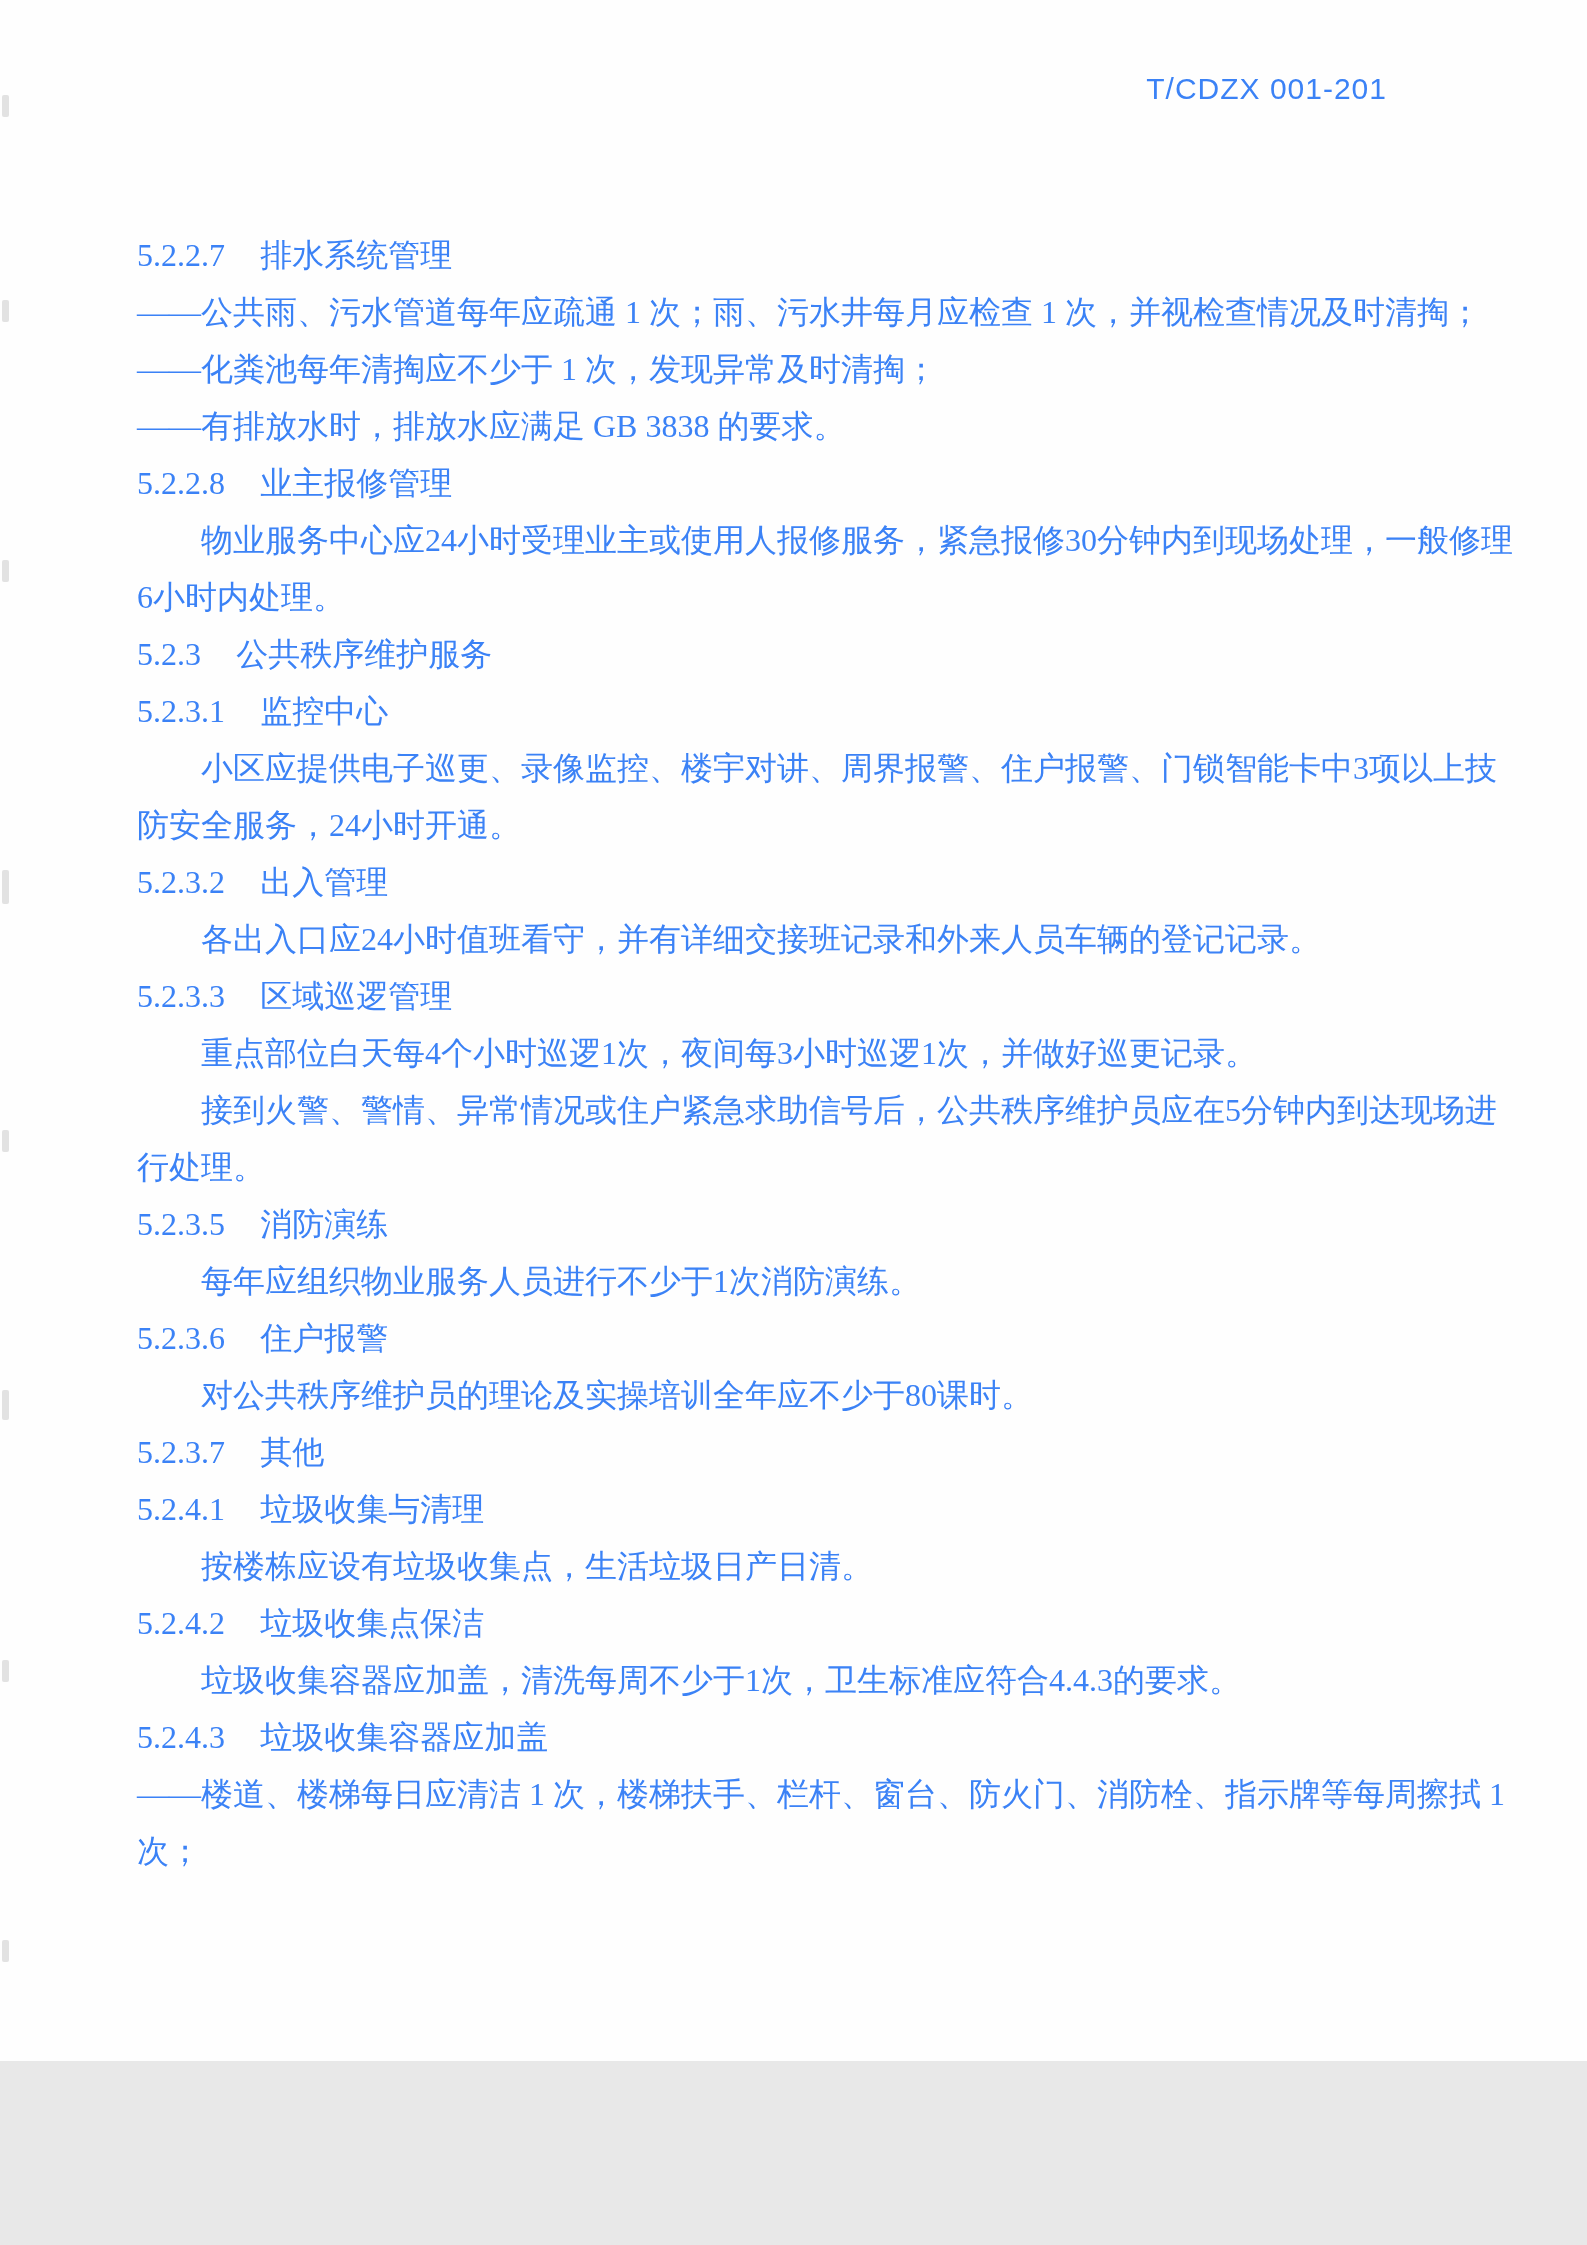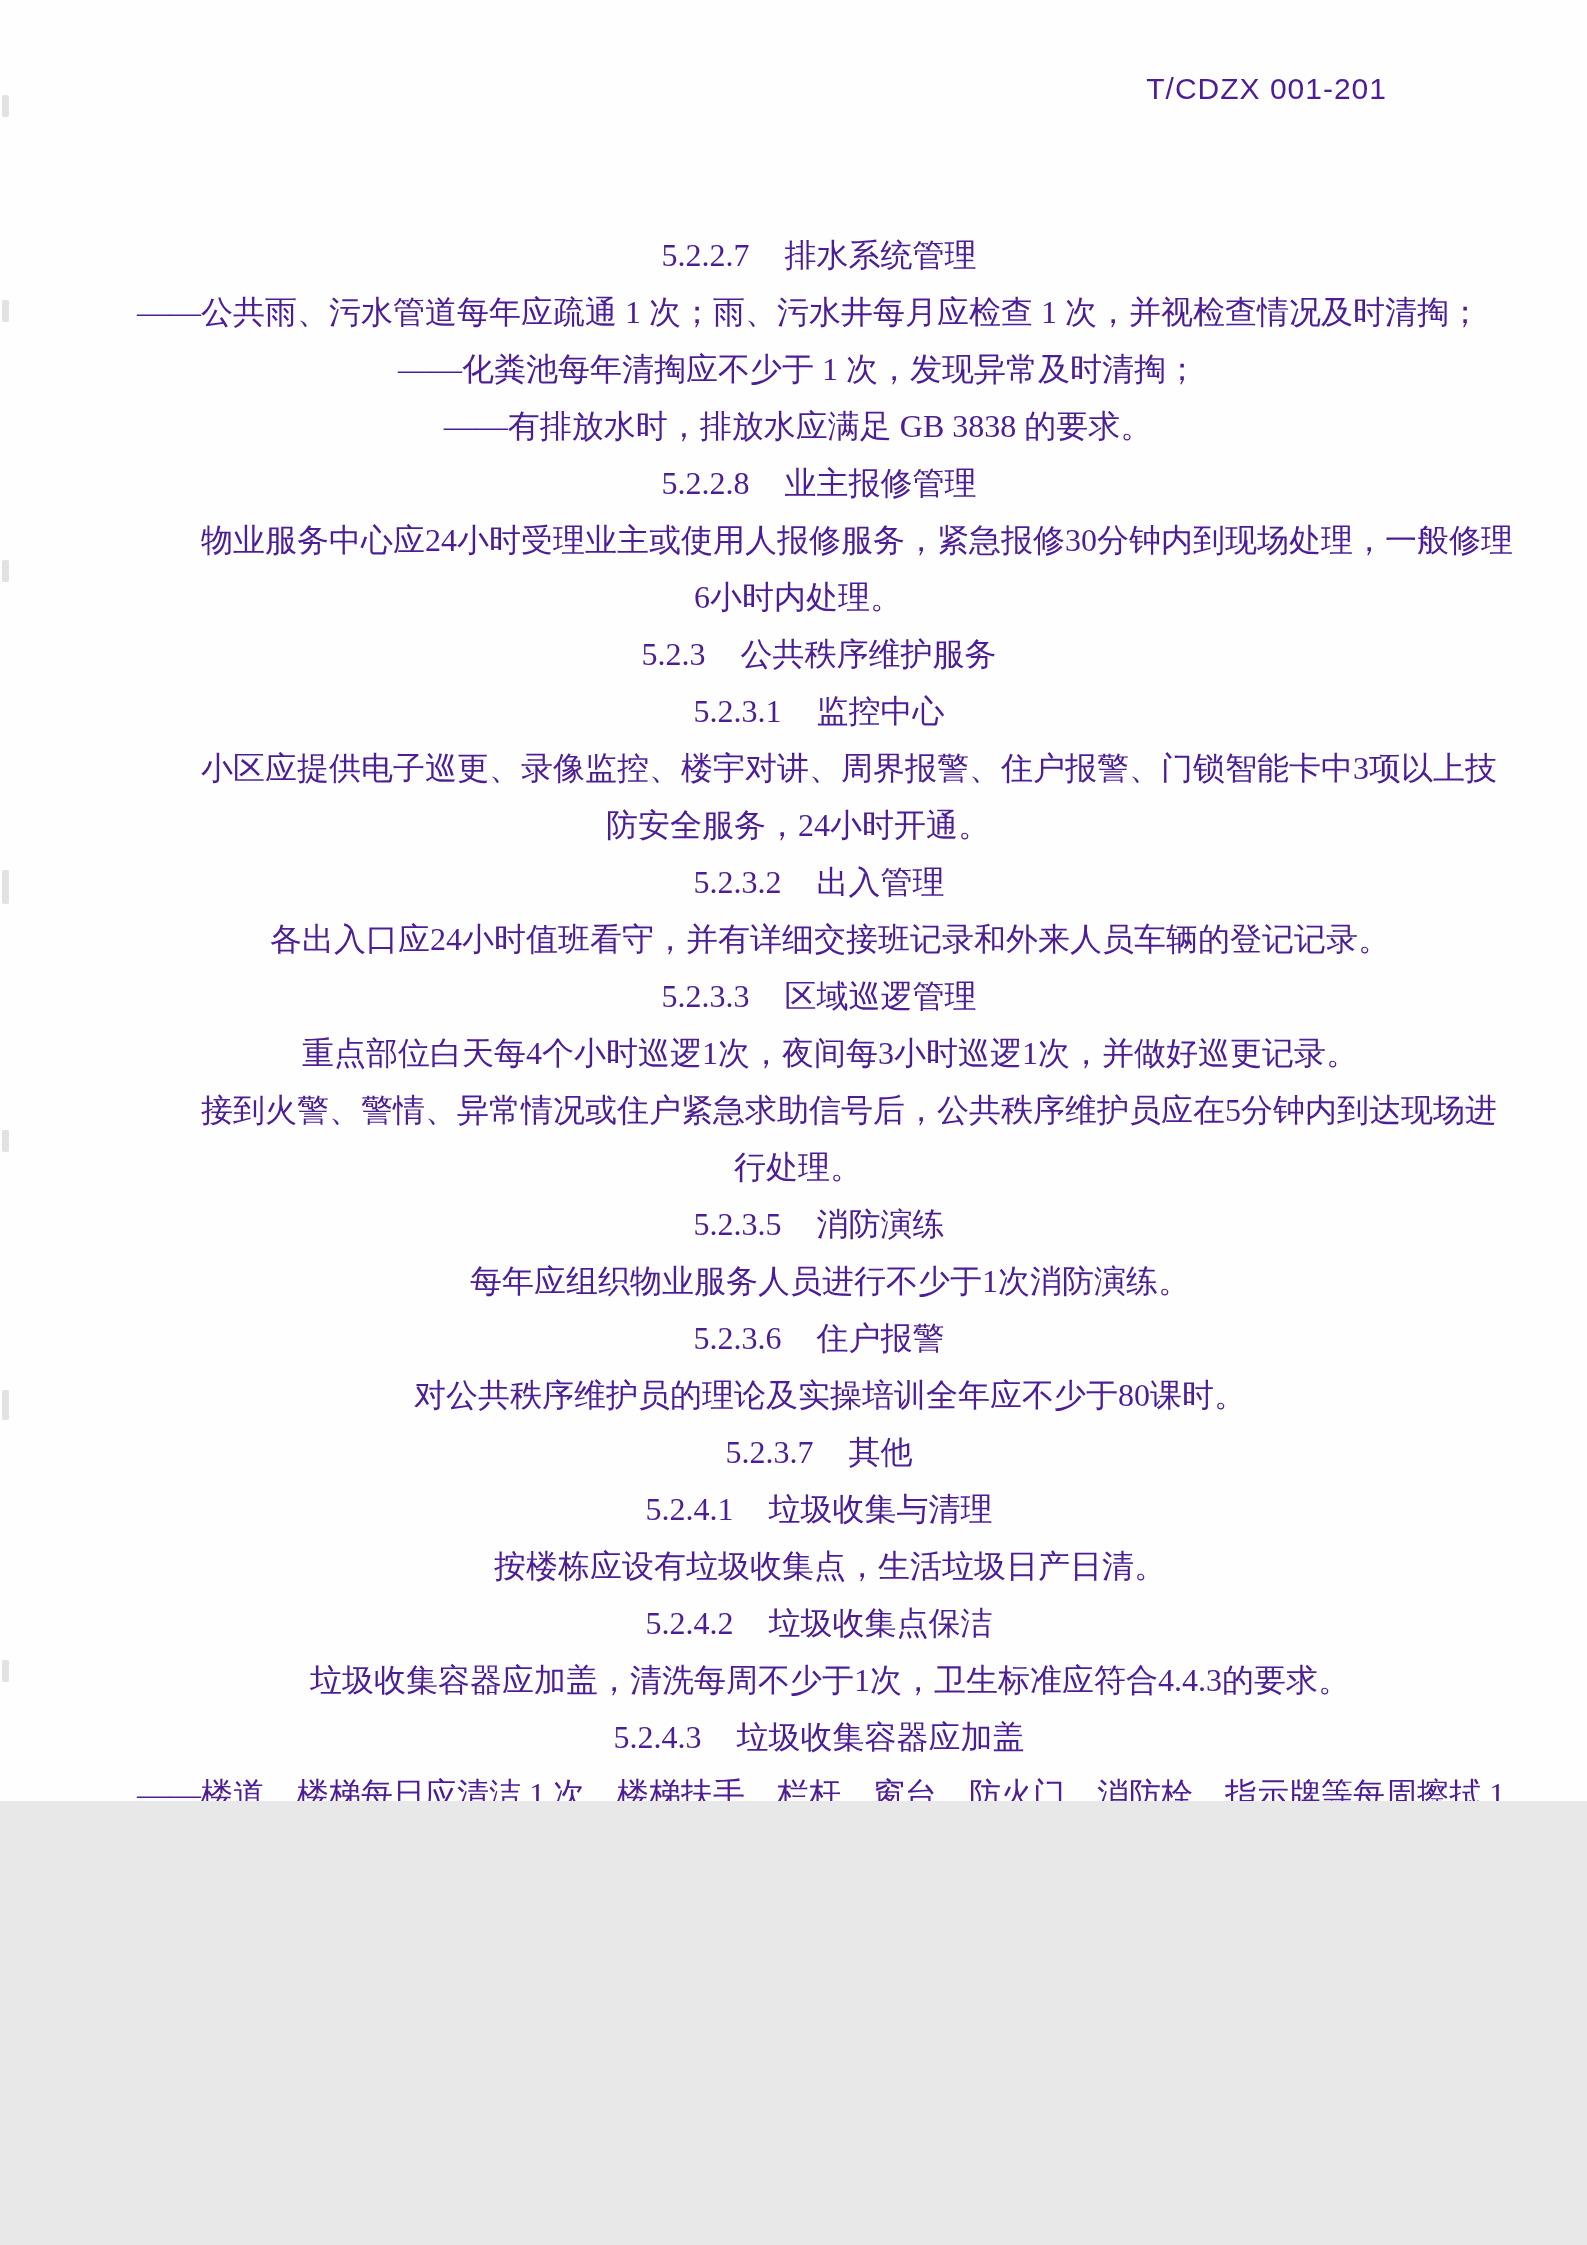--- a/index.html
+++ b/index.html
@@ -1,24 +1,23 @@
 <!DOCTYPE html>
 <html><head>
 <meta charset="utf-8">
 <style>
   html,body{margin:0;padding:0;background:#e8e8e8;}
   .page{
     position:relative;
-    width:1587px;height:1801px;
+    width:1587px;height:2061px;
     margin:0 auto;
     background:#fefefe;
     overflow:hidden;
     font-family:"Liberation Serif","DejaVu Serif",serif;
-    color:#4c1d95;
-    text-align:center;
+    color:#3b82f6;
   }
   
   .scan-edge{position:absolute;left:0;top:0;bottom:0;width:16px;pointer-events:none;}
   .scan-edge i{position:absolute;left:2px;width:7px;height:22px;background:#9a9a9a;opacity:.28;border-radius:2px;}
   .scan-edge i:nth-child(1){top:95px}
   .scan-edge i:nth-child(2){top:300px}
   .scan-edge i:nth-child(3){top:560px}
   .scan-edge i:nth-child(4){top:870px;height:34px}
   .scan-edge i:nth-child(5){top:1130px}
   .scan-edge i:nth-child(6){top:1390px;height:30px}
@@ -44,21 +43,20 @@
     min-height:57px;
     white-space:nowrap;
   }
   .line.h{
     font-family:"Liberation Sans","DejaVu Sans",sans-serif;
     font-weight:500;
   }
   .line.h .num{
     font-family:"Liberation Serif","DejaVu Serif",serif;
     margin-right:1.1em;
-    margin-left:42px;
   }
   .line.first{ text-indent:2em; }
   .line.cont{ text-indent:0; }
   .line.dash{ text-indent:0; }
 
   .page-number{
     position:absolute;
     left:198px;top:2048px;
     font-size:29px;
     margin-top:18px;

